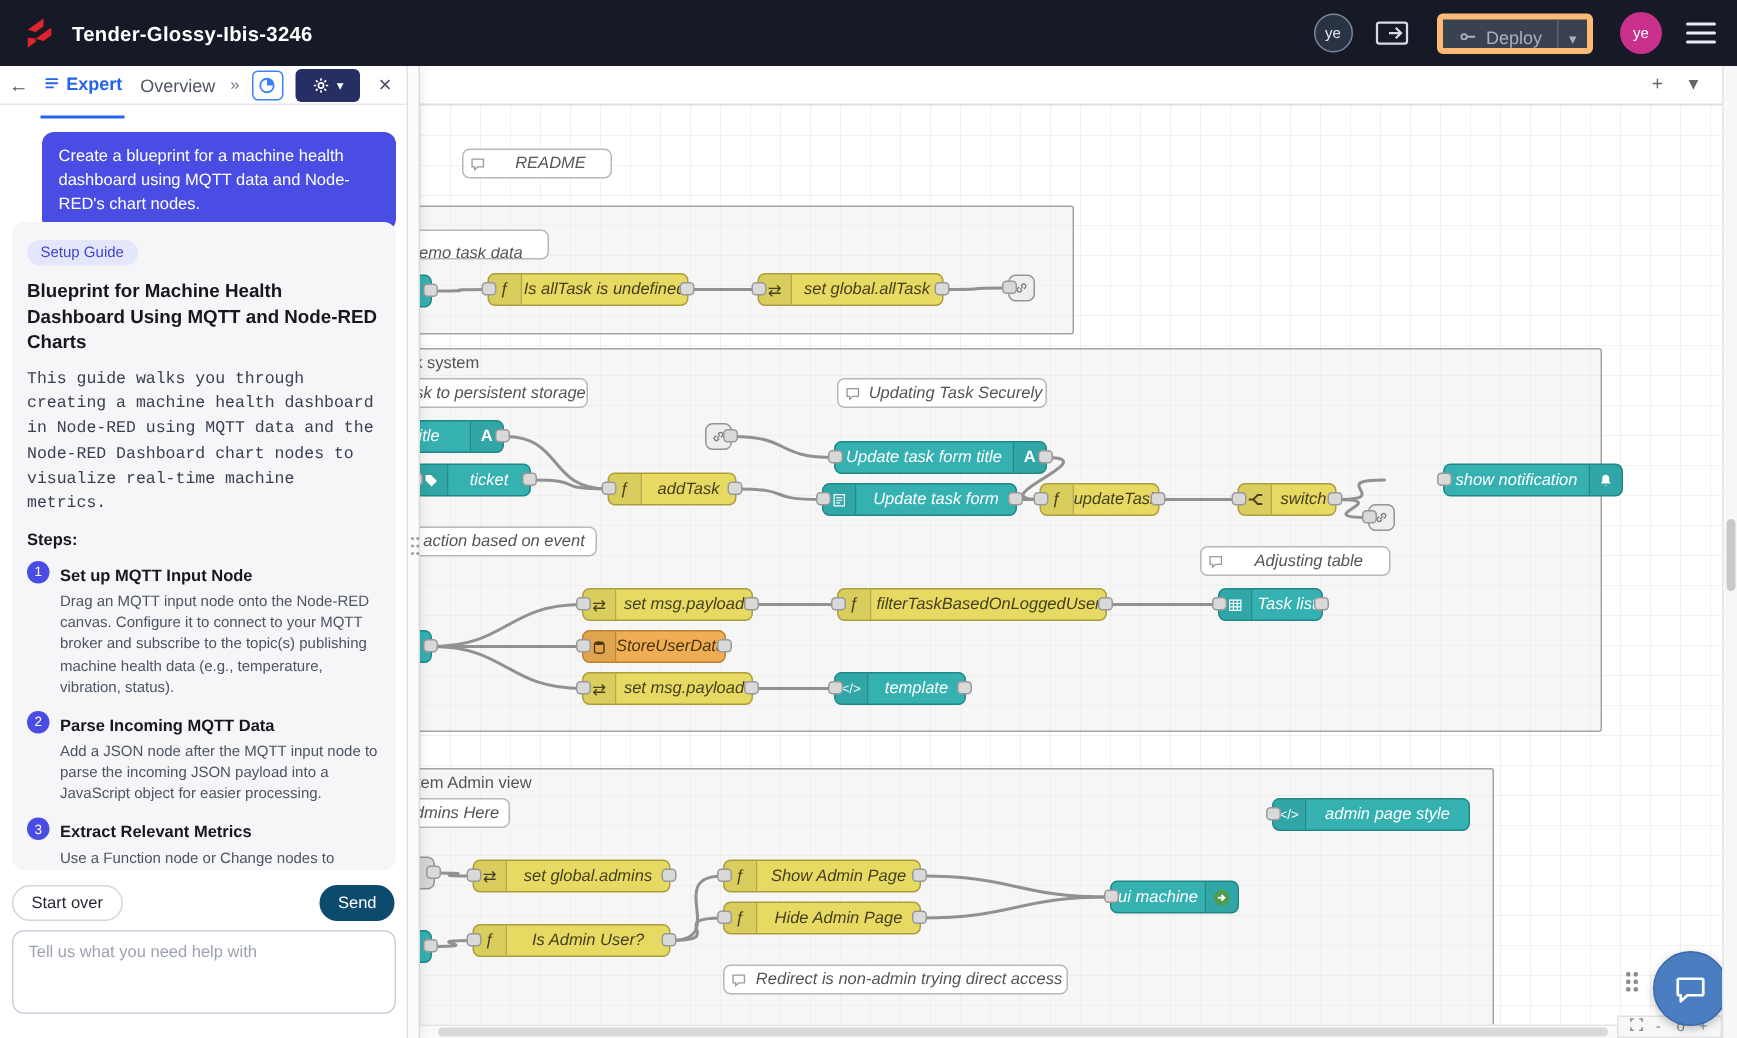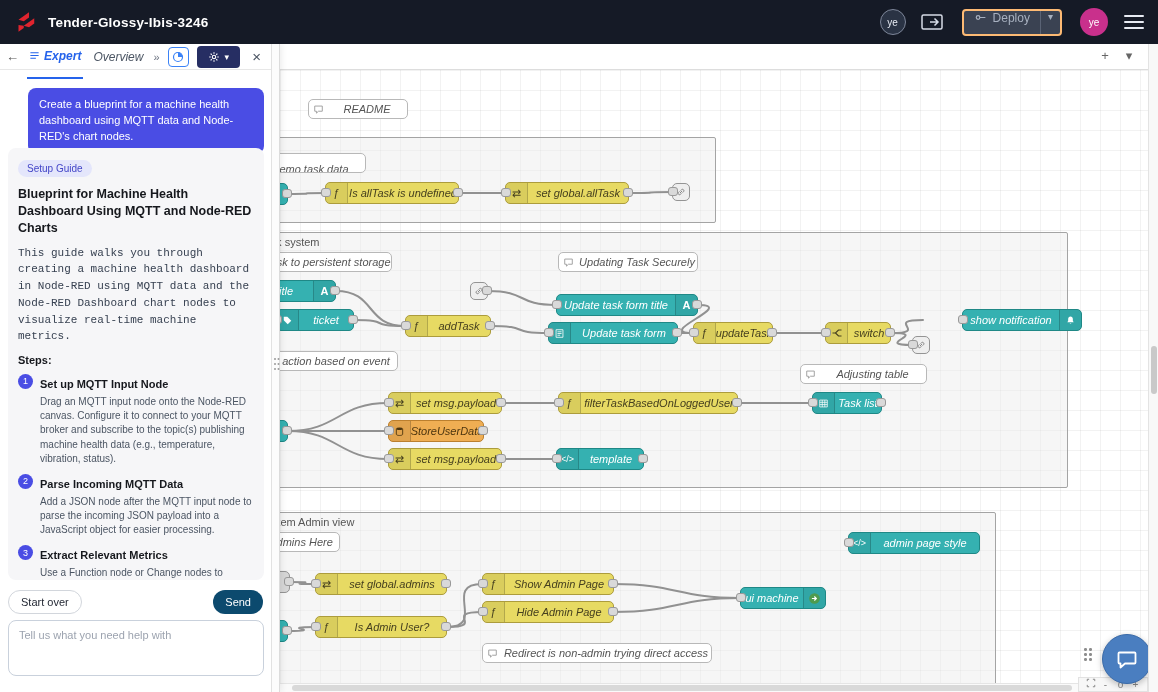--- a/index.html
+++ b/index.html
@@ -6,21 +6,21 @@
   html,body { width:1158px; height:692px; overflow:hidden; font-family:"Liberation Sans",sans-serif; background:#fff; position:relative; }
 
   
   .topbar { position:absolute; left:0; top:0; width:1158px; height:44px; background:#151a26; z-index:30; display:flex; align-items:center; padding:0 14px; }
   .topbar .title { color:#fff; font-size:13.5px; font-weight:600; margin-left:10px; letter-spacing:.2px; }
   .topbar .spacer { flex:1; }
   .avatar { width:26px; height:26px; border-radius:50%; display:flex; align-items:center; justify-content:center; font-size:10px; color:#e7ebf3; }
   .avatar.dark { background:#2a3344; border:1.5px solid #7d8699; margin-right:14px; }
   .avatar.pink { background:#c9308c; border:none; width:28px; height:28px; color:#fff; margin:0 16px 0 18px; }
   .hdr-icon { margin-right:18px; cursor:pointer; display:flex; }
-  .deploy-btn { display:flex; align-items:flex-start; height:27px; background:#3a4252; border:2px solid #fdba74; border-radius:4px; overflow:hidden; }
+  .deploy-btn { display:flex; align-items:flex-end; height:27px; background:#3a4252; border:4px solid #fdba74; border-radius:4px; overflow:hidden; }
   .deploy-btn .dp-main { display:flex; align-items:center; gap:6px; padding:0 10px; color:#a7b0bf; font-size:12px; }
   .deploy-btn .dp-sep { width:1px; height:100%; background:#5a6375; }
   .deploy-btn .dp-chev { padding:0 7px; color:#a7b0bf; font-size:10px; }
   .burger { width:20px; display:flex; flex-direction:column; gap:4px; cursor:pointer; }
   .burger span { height:2px; background:#e7ebf3; border-radius:1px; }
 
   
   .canvas { position:absolute; left:0; top:44px; width:1148px; height:648px; background:#fff;
     background-image:
       repeating-linear-gradient(to right, rgba(0,0,0,.05) 0 1px, transparent 1px 20px),
@@ -69,21 +69,21 @@
   .vscroll .thumb { position:absolute; left:2px; top:302px; width:6px; height:48px; background:#c9c9c9; border-radius:3px; }
 
   
   .panel { position:absolute; left:0; top:44px; width:280px; height:648px; background:#fff; z-index:20; box-shadow:2px 0 6px rgba(0,0,0,.07); }
   .panel-inner { position:absolute; left:0; top:0; width:272px; height:648px; background:#fff; border-right:1px solid #e2e2e2; }
   .gutter { position:absolute; right:0; top:0; width:8px; height:648px; background:#fcfcfc; border-right:1px solid #dcdcdc; }
   .gutter i { position:absolute; left:2px; top:314px; display:block; width:2px; height:2px; border-radius:50%; background:#9a9a9a; box-shadow:0 5px 0 #9a9a9a, 0 10px 0 #9a9a9a, 3.5px 0 0 #9a9a9a, 3.5px 5px 0 #9a9a9a, 3.5px 10px 0 #9a9a9a; }
 
   .ptabs { position:relative; height:26px; border-bottom:1px solid #e7e7e7; display:flex; align-items:center; padding:0 6px; gap:8px; }
   .ptabs .back { color:#555; font-size:13px; cursor:pointer; width:14px; }
-  .ptab { font-size:12px; color:#4b5563; cursor:pointer; height:44px; display:flex; align-items:center; gap:4px; padding:0 2px;font-style:italic; }
+  .ptab { font-size:12px; color:#4b5563; cursor:pointer; height:44px; display:flex; align-items:center; gap:4px; padding:0 2px; }
   .ptab.active { color:#2563eb; font-weight:600; border-bottom:2px solid #2563eb; }
   .ptab-more { color:#6b7280; font-size:11px; cursor:pointer; }
   .pie-btn { width:23px; height:20px; border:1px solid #3b82f6; border-radius:4px; display:flex; align-items:center; justify-content:center; cursor:pointer; }
   .gear-btn { width:46px; height:22px; background:#262e63; border-radius:4px; display:flex; align-items:center; justify-content:center; gap:4px; color:#fff; cursor:pointer; }
   .gear-btn .chv { font-size:9px; }
   .pclose { margin-left:auto; color:#4b5563; font-size:15px; cursor:pointer; padding:0 4px; }
 
   .user-bubble { position:absolute; left:28px; top:44px; width:236px; background:#4a4de4; color:#fff; font-size:11px; line-height:1.45; border-radius:8px; padding:9px 11px; }
   .resp-card { position:absolute; left:8px; top:104px; width:256px; height:432px; background:#f6f6f8; border-radius:8px; padding:10px; overflow:hidden; }
   .badge { display:inline-block; background:#e4e6fb; color:#4446c8; font-size:10px; padding:3px 9px; border-radius:10px; }

